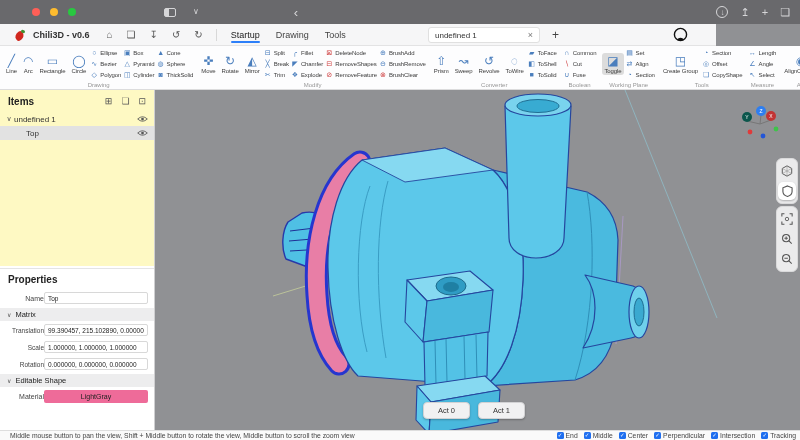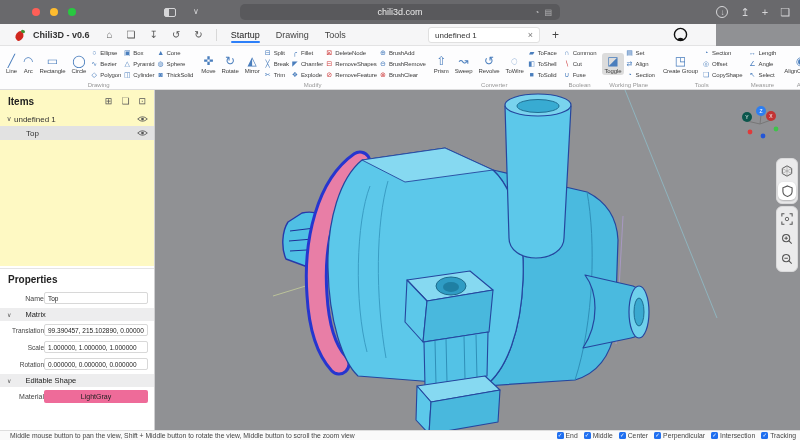--- a/index.html
+++ b/index.html
@@ -58,21 +58,21 @@
   .panel-title { font-size:10px; font-weight:bold; color:#222; }
   .panel-title-icons { margin-left:auto; display:flex; gap:9px; color:#555; font-size:9px; }
   .tree-row { display:flex; align-items:center; height:14px; font-size:8px; color:#333; padding-right:6px; }
   .tree-row.selected { background:#e2e2e2; }
   .tree-caret { font-size:7px; color:#555; width:10px; text-align:center; }
   .tree-eye { margin-left:auto; display:flex; }
   #properties-panel { position:absolute; left:0; top:178px; width:154px; height:162px; background:#fff; border-top:1px solid #e4e4e4;text-align:right; }
   .prop-row { display:flex; align-items:center; padding:3px 6px 2px; }
   .prop-label { font-size:7px; color:#444; width:38px; flex:none; }
   .prop-input { flex:1; border:1px solid #d8d8d8; border-radius:2px; background:#fff; font-size:6.5px; color:#222; padding:2px 3px; height:12px; display:flex; align-items:center; overflow:hidden; white-space:nowrap; }
-  .section-bar { display:flex; align-items:center; gap:14px; background:#ededee; height:13px; padding:0 7px; font-size:7.5px; color:#222; margin-top:2px; }
+  .section-bar { display:flex; align-items:center; gap:4px; background:#ededee; height:13px; padding:0 7px; font-size:7.5px; color:#222; margin-top:2px; }
   .section-caret { font-size:6px; color:#555; }
   #material-btn { flex:1; height:13px; border-radius:2px; display:flex; align-items:center; justify-content:center; font-size:7px; color:#222; }
 
   
   #viewport { left:155px; top:90px; width:645px; height:340px; background:#909194; overflow:hidden; }
   #act-row { position:absolute; left:268px; top:312px; display:flex; gap:8px; }
   .act-btn { width:47px; height:17px; background:#f1f1f2; border:1px solid #d2d2d4; border-radius:4px; font-size:7.5px; color:#333; display:flex; align-items:center; justify-content:center; box-shadow:0 1px 2px rgba(0,0,0,.25); }
   #nav-toolbar-top, #nav-toolbar-bot { position:absolute; left:621px; width:22px; background:#ebebec; border:1px solid #dadadb; border-radius:6px; display:flex; flex-direction:column; align-items:center; }
   #nav-toolbar-top { top:68px; padding:3px 0; gap:2px; }
   #nav-toolbar-bot { top:116px; padding:3px 0; gap:2px; }
@@ -94,27 +94,20 @@
 
   <div id="browser-bar" class="abs">
     <div id="traffic-wrap">
         <span class="traffic" style="background: rgb(255, 95, 87);"></span>
         <span class="traffic" style="background: rgb(254, 188, 46);"></span>
         <span class="traffic" style="background: rgb(40, 200, 64);"></span>
       </div>
     <span class="sidebar-glyph"></span>
     <span class="chrome-glyph" style="font-size:8px;">∨</span>
     <span class="chrome-glyph" style="margin-left:86px; font-size:13px;">‹</span>
-    <div id="url-pill">
-      <span>chili3d.com</span>
-      <span class="pill-icons" id="pill-icons">
-          <span>◔</span>
-          <span>▤</span>
-        </span>
-    </div>
     <div id="browser-right">
         <span class="circled">↓</span>
         <span>↥</span>
         <span>+</span>
         <span>❏</span>
       </div>
   </div>
 
   <div id="app-bar" class="abs">
     <span id="chili-logo">
@@ -514,20 +507,24 @@
           </svg>
         </div>
         <div class="nav-btn">
           <svg width="12" height="12" viewBox="0 0 14 14">
             <circle cx="6" cy="6" r="4.2" fill="none" stroke="#555" stroke-width="1.2"></circle>
             <path d="M9.2 9.2 L12.5 12.5 M4 6 H8" stroke="#555" stroke-width="1.2"></path>
           </svg>
         </div>
       </div>
 
+    <div id="act-row">
+        <div class="act-btn">Act 0</div>
+        <div class="act-btn">Act 1</div>
+      </div>
   </div>
 
   <div id="left-col" class="abs">
     <div id="items-panel">
       <div class="panel-title-row">
         <span class="panel-title">Items</span>
         <span class="panel-title-icons" id="items-header-icons">
             <span>⊞</span>
             <span>❏</span>
             <span>⊡</span>

